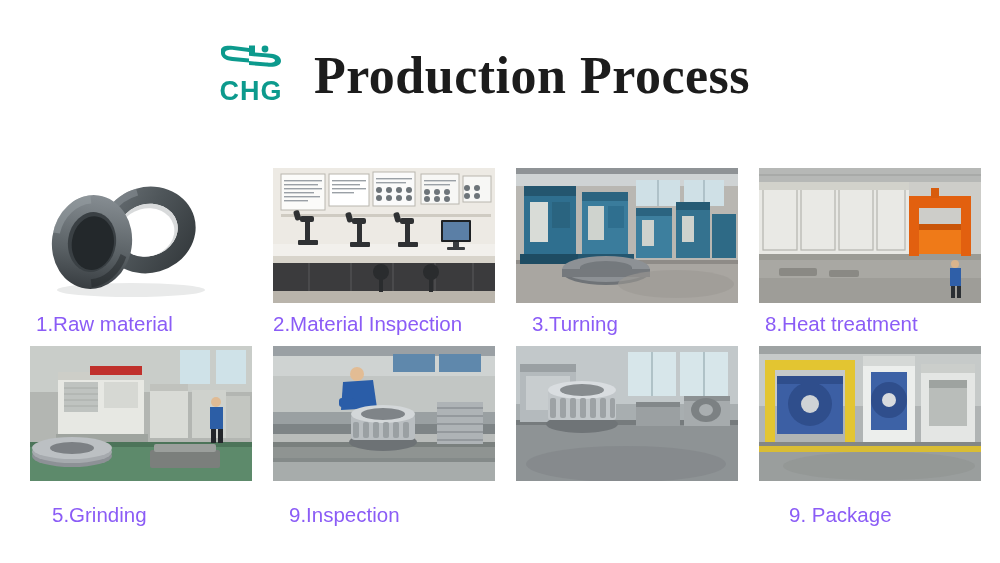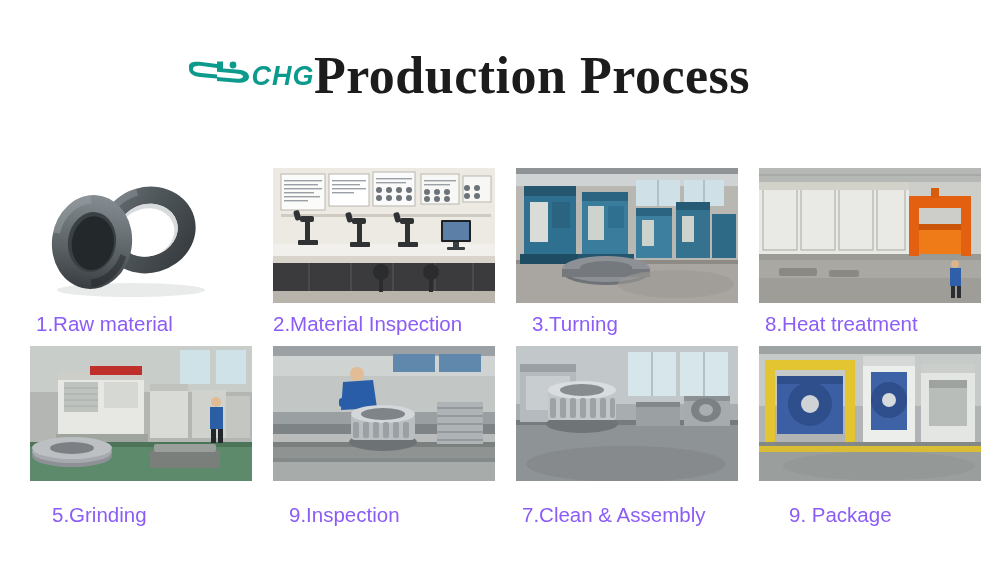--- a/index.html
+++ b/index.html
@@ -29,23 +29,23 @@
     display: flex;
     align-items: center;
     gap: 26px;
     transform: translateX(-18px);
   }
   .logo {
     width: 74px;
     height: 62px;
     position: relative;
     display: flex;
+    flex-direction: column;
     align-items: center;
     justify-content: center;
-    font-style: italic;
   }
   .logo-mark {
     width: 64px;
     height: 30px;
     position: relative;
   }
   .logo-text {
     font-family: "Liberation Sans", sans-serif;
     font-weight: bold;
     font-size: 27px;
@@ -535,21 +535,20 @@
           <rect x="120" y="56" width="44" height="5" fill="#83888a"></rect>
           <rect x="168" y="50" width="46" height="30" fill="#a6abad"></rect>
           <rect x="168" y="50" width="46" height="5" fill="#8c9193"></rect>
           <ellipse cx="190" cy="64" rx="15" ry="12" fill="#7c8183"></ellipse>
           <ellipse cx="190" cy="64" rx="7" ry="6" fill="#a9aeb0"></ellipse>
         </g>
 
         <ellipse cx="110" cy="118" rx="100" ry="18" fill="#7f8486" opacity="0.55"></ellipse>
       </svg>
     </div>
-    <div class="cell-label lbl-indent-1">7.Clean &amp; Assembly</div>
   </div>
 
   <div class="cell row2">
     <div class="thumb">
       <svg class="scene" viewBox="0 0 222 135" xmlns="http://www.w3.org/2000/svg">
         <rect width="222" height="135" fill="#b0b4b4"></rect>
 
         <rect x="0" y="0" width="222" height="60" fill="#c6cac9"></rect>
         <rect x="0" y="0" width="222" height="8" fill="#9ea3a3"></rect>
 

